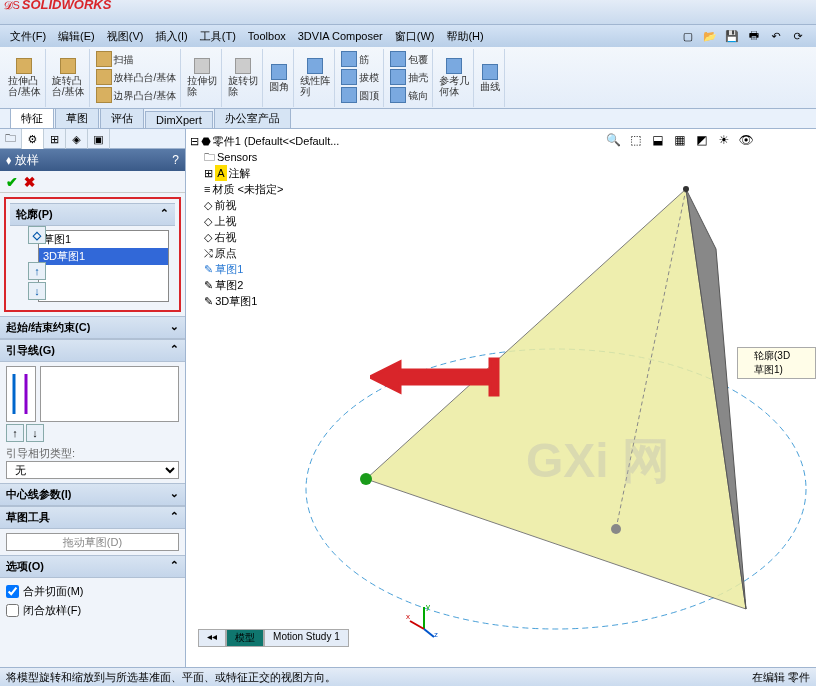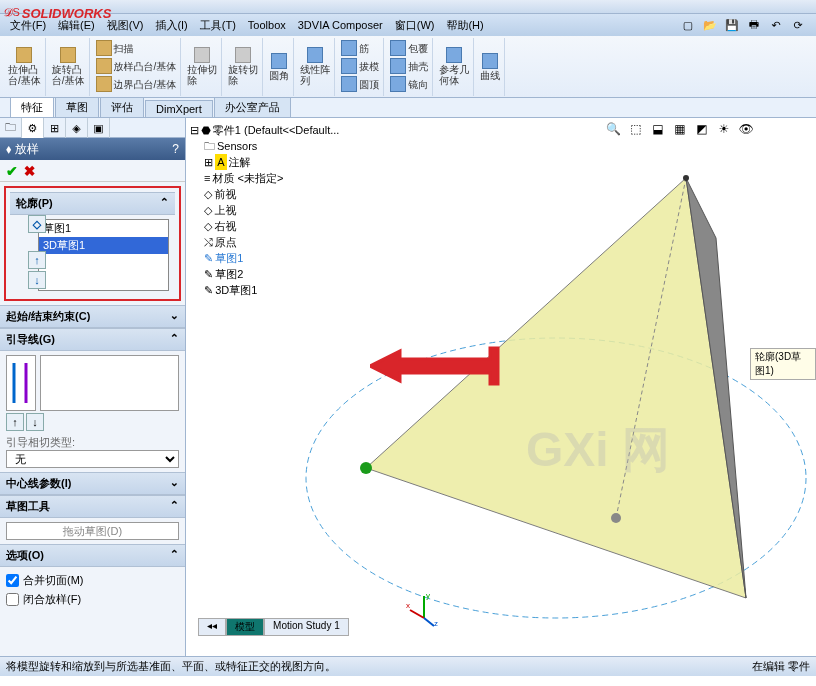--- a/index.html
+++ b/index.html
@@ -1,17 +1,17 @@
 <!DOCTYPE html>
 <html><head>
 <meta charset="utf-8">
 <style>
 * { box-sizing: border-box; margin: 0; padding: 0; font-family: "Microsoft YaHei", Arial, sans-serif; }
 body { width: 816px; height: 686px; background: #fff; font-size: 11px; overflow: hidden; position: relative; }
-.titlebar { height: 14px; background: linear-gradient(#e4ecf7,#c9daee); display: flex; align-items: flex-start; padding: 6px 4px; border-bottom: 1px solid #a0b5d0; }
+.titlebar { height: 14px; background: linear-gradient(#e4ecf7,#c9daee); display: flex; align-items: flex-end; padding: 12px 4px; border-bottom: 1px solid #a0b5d0; }
 .logo { color: #d9252a; font-weight: bold; font-style: italic; font-size: 13px; }
 .logo-ds { color: #d9252a; margin-right: 2px; }
 .menubar { height: 22px; background: linear-gradient(#d4e3f5,#b9cfe8); display: flex; align-items: center; padding: 0 4px; }
 .menubar .menu-item { padding: 2px 6px; cursor: pointer; }
 .qat { margin-left: auto; display: flex; gap: 2px; padding-right: 4px; }
 .qat .qbtn { width: 20px; height: 18px; display: flex; align-items: center; justify-content: center; cursor: pointer; }
 .ribbon { height: 62px; background: linear-gradient(#f3f7fc,#e4edf9); border-bottom: 1px solid #a0b5d0; display: flex; align-items: center; padding: 2px 4px; gap: 2px; }
 .ribbon-group { display: flex; flex-direction: column; align-items: center; padding: 2px 4px; border-right: 1px solid #c8d6e8; height: 58px; justify-content: center; }
 .ribbon-btn { display: flex; flex-direction: column; align-items: center; cursor: pointer; font-size: 10px; color: #333; line-height: 1.1; }
 .ribbon-btn.small { flex-direction: row; gap: 2px; height: 18px; }
@@ -47,21 +47,21 @@
 .chk { display: flex; align-items: center; gap: 4px; padding: 2px 0; }
 .rightcol { flex: 1; position: relative; background: #fff; }
 .tree { position: absolute; left: 4px; top: 4px; width: 170px; font-size: 11px; line-height: 16px; }
 .tree-item { display: flex; align-items: center; gap: 2px; white-space: nowrap; }
 .indent1 { padding-left: 14px; }
 .tree .hl { color: #2a7ad4; }
 .view-toolbar { position: absolute; top: 2px; right: 60px; display: flex; gap: 2px; }
 .view-toolbar .vbtn { width: 20px; height: 18px; border: 1px solid transparent; cursor: pointer; display: flex; align-items: center; justify-content: center; font-size: 12px; }
 .canvas { position: absolute; inset: 0; }
 .arrow-callout { position: absolute; left: 184px; top: 228px; }
-.label3d { position: absolute; left: 564px; top: 218px; background: #fffde8; border: 1px solid #aaa; padding: 1px 4px; font-size: 10px; margin-top: 12px; }
+.label3d { position: absolute; left: 551px; top: 218px; background: #fffde8; border: 1px solid #aaa; padding: 1px 16px; font-size: 10px; }
 .triad { position: absolute; left: 218px; bottom: 28px; width: 40px; height: 40px; }
 .status { height: 20px; background: linear-gradient(#e4ecf7,#c9daee); border-top: 1px solid #a0b5d0; display: flex; align-items: center; padding: 0 6px; font-size: 11px; }
 .status .right { margin-left: auto; }
 .bottom-tabs { position: absolute; bottom: 20px; left: 12px; display: flex; font-size: 10px; }
 .bottom-tabs .bt { padding: 1px 8px; background: #e4ecf7; border: 1px solid #aaa; cursor: pointer; }
 .bottom-tabs .bt.active { background: #0f766e; }
 .red-arrow { stroke: #d9252a; stroke-width: 3; fill: #d9252a; }
 .watermark { position: absolute; left: 340px; top: 300px; font-size: 48px; color: rgba(180,180,180,0.35); font-weight: bold; pointer-events: none; }
 </style>
 </head>

